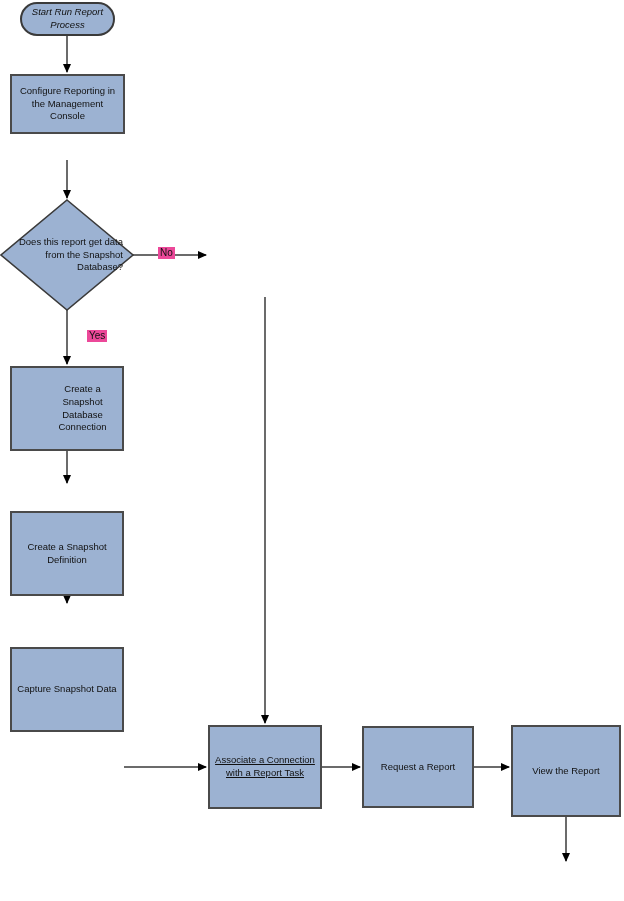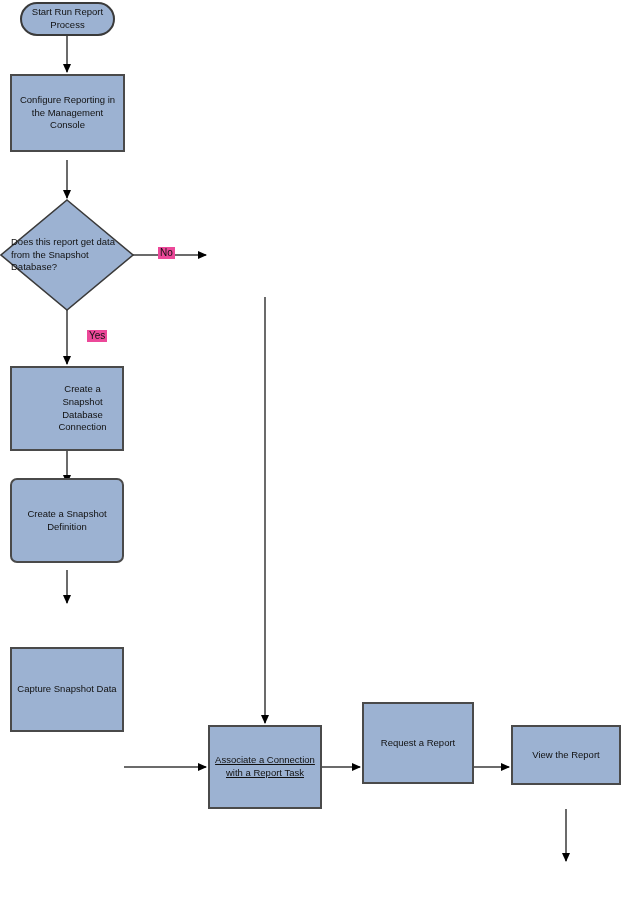--- a/index.html
+++ b/index.html
@@ -35,29 +35,30 @@
     justify-content: center;
     z-index: 2;
   }
   .node span {
     display: block;
     width: 102px;
   }
   .terminator {
     border-radius: 17px;
     border-color: #3A3A3A;
+    font-style: italic;
   }
   .terminator span { width: 84px; }
   .diamond-text {
     position: absolute;
     z-index: 2;
     color: #111111;
     font-size: 9.5px;
     line-height: 1.35;
-    text-align: left;
+    text-align: right;
     display: flex;
     align-items: center;
     justify-content: center;
   }
   .diamond-text span { display: block; width: 112px; }
   .edge-label {
     position: absolute;
     z-index: 3;
     background: #ec4899;
     color: #111111;
@@ -91,51 +92,51 @@
     <line x1="124" y1="767" x2="206" y2="767" stroke="#3A3A3A" stroke-width="1.5" marker-end="url(#arrow)"></line>
     <line x1="322" y1="767" x2="360" y2="767" stroke="#3A3A3A" stroke-width="1.5" marker-end="url(#arrow)"></line>
     <line x1="474" y1="767" x2="509" y2="767" stroke="#3A3A3A" stroke-width="1.5" marker-end="url(#arrow)"></line>
     <line x1="566" y1="809" x2="566" y2="861" stroke="#3A3A3A" stroke-width="1.5" marker-end="url(#arrow)"></line>
   </svg>
 
   <div class="node terminator" style="left:20px; top:2px; width:95px; height:34px;">
     <span>Start Run Report Process</span>
   </div>
 
-  <div class="node" style="left:10px; top:74px; width:115px; height:78px;">
+  <div class="node" style="left:10px; top:74px; width:115px; height:60px;">
     <span>Configure Reporting in the Management Console</span>
   </div>
 
   <div class="diamond-text" style="left:7px; top:215px; width:120px; height:80px;">
     <span>Does this report get data from the Snapshot Database?</span>
   </div>
 
 
   <div class="node" style="left:10px; top:366px; width:114px; height:85px;padding-left:31px;">
     <span>Create a Snapshot Database Connection</span>
   </div>
 
-  <div class="node" style="left:10px; top:478px; width:114px; height:85px;border-radius:7px;">
+  <div class="node" style="left:10px; top:511px; width:114px; height:85px;">
     <span>Create a Snapshot Definition</span>
   </div>
 
   <div class="node" style="left:10px; top:605px; width:114px; height:85px;margin-top:42px;">
     <span>Capture Snapshot Data</span>
   </div>
 
 
   <div class="node" style="left:208px; top:725px; width:114px; height:84px;text-decoration:underline;">
     <span style="width:100px">Associate a Connection with a Report Task</span>
   </div>
 
-  <div class="node" style="left:362px; top:702px; width:112px; height:82px;">
+  <div class="node" style="left:362px; top:726px; width:112px; height:82px;">
     <span>Request a Report</span>
   </div>
 
-  <div class="node" style="left:511px; top:725px; width:110px; height:60px;">
+  <div class="node" style="left:511px; top:725px; width:110px; height:92px;">
     <span>View the Report</span>
   </div>
 
 
   <div class="edge-label" style="left:158px; top:247px;">No</div>
   <div class="edge-label" style="left:56px; top:330px;margin-left:31px;">Yes</div>
 
 </div>
 
 </body></html>

